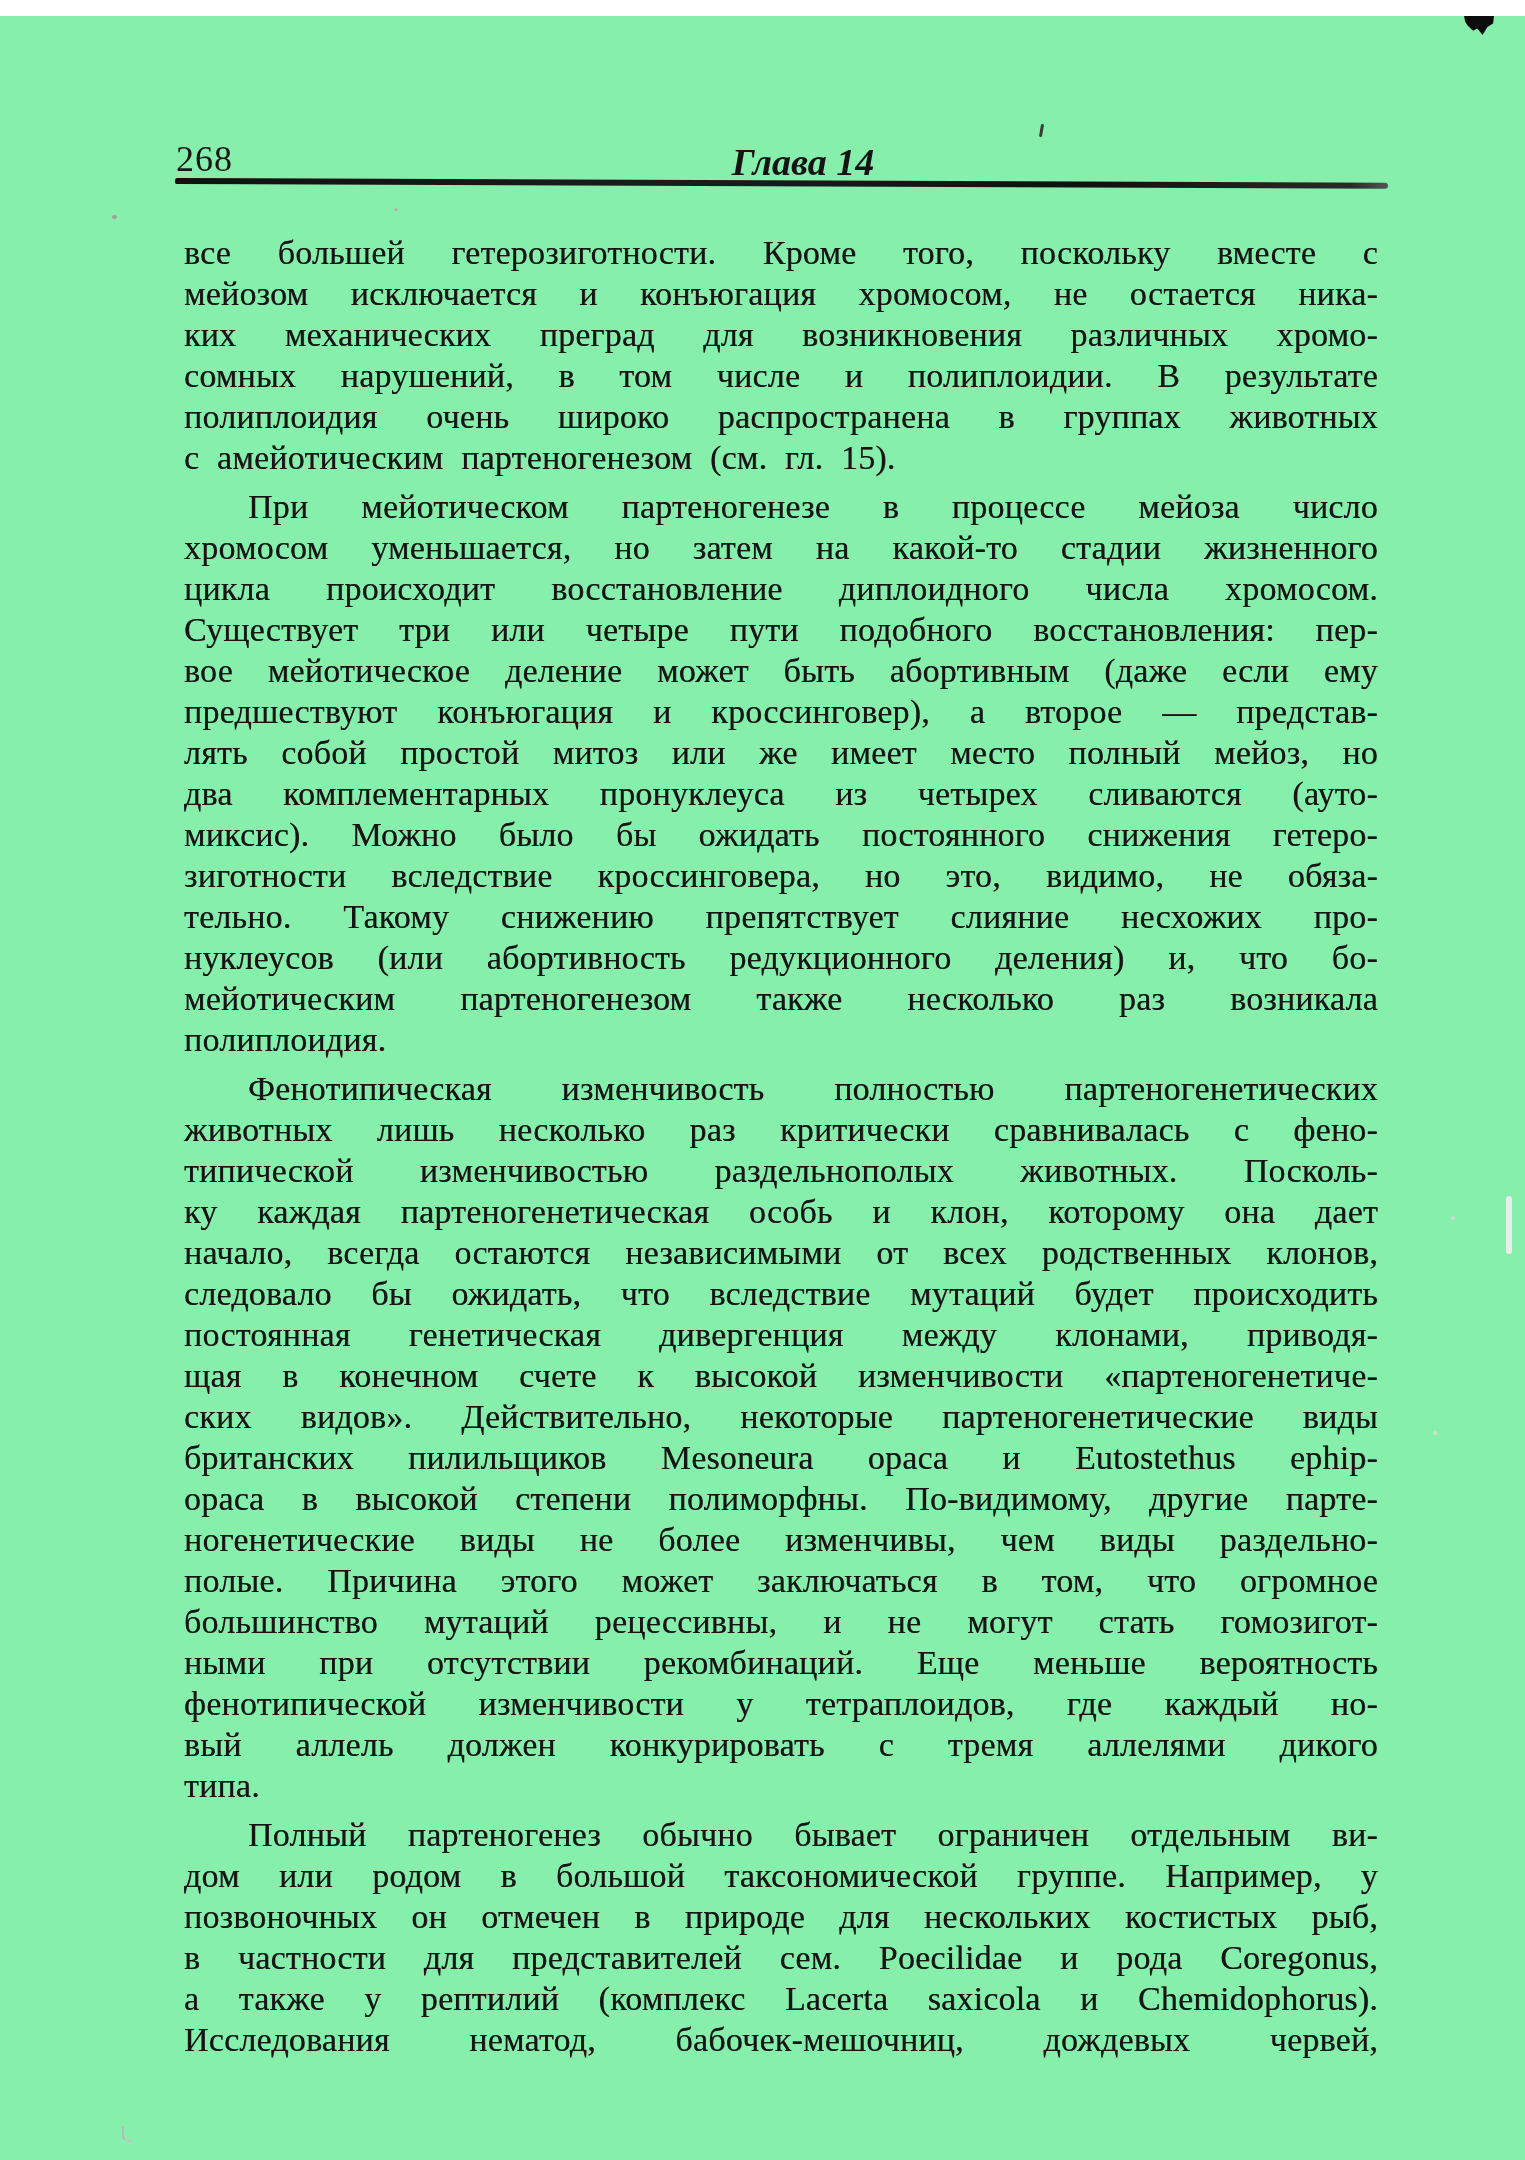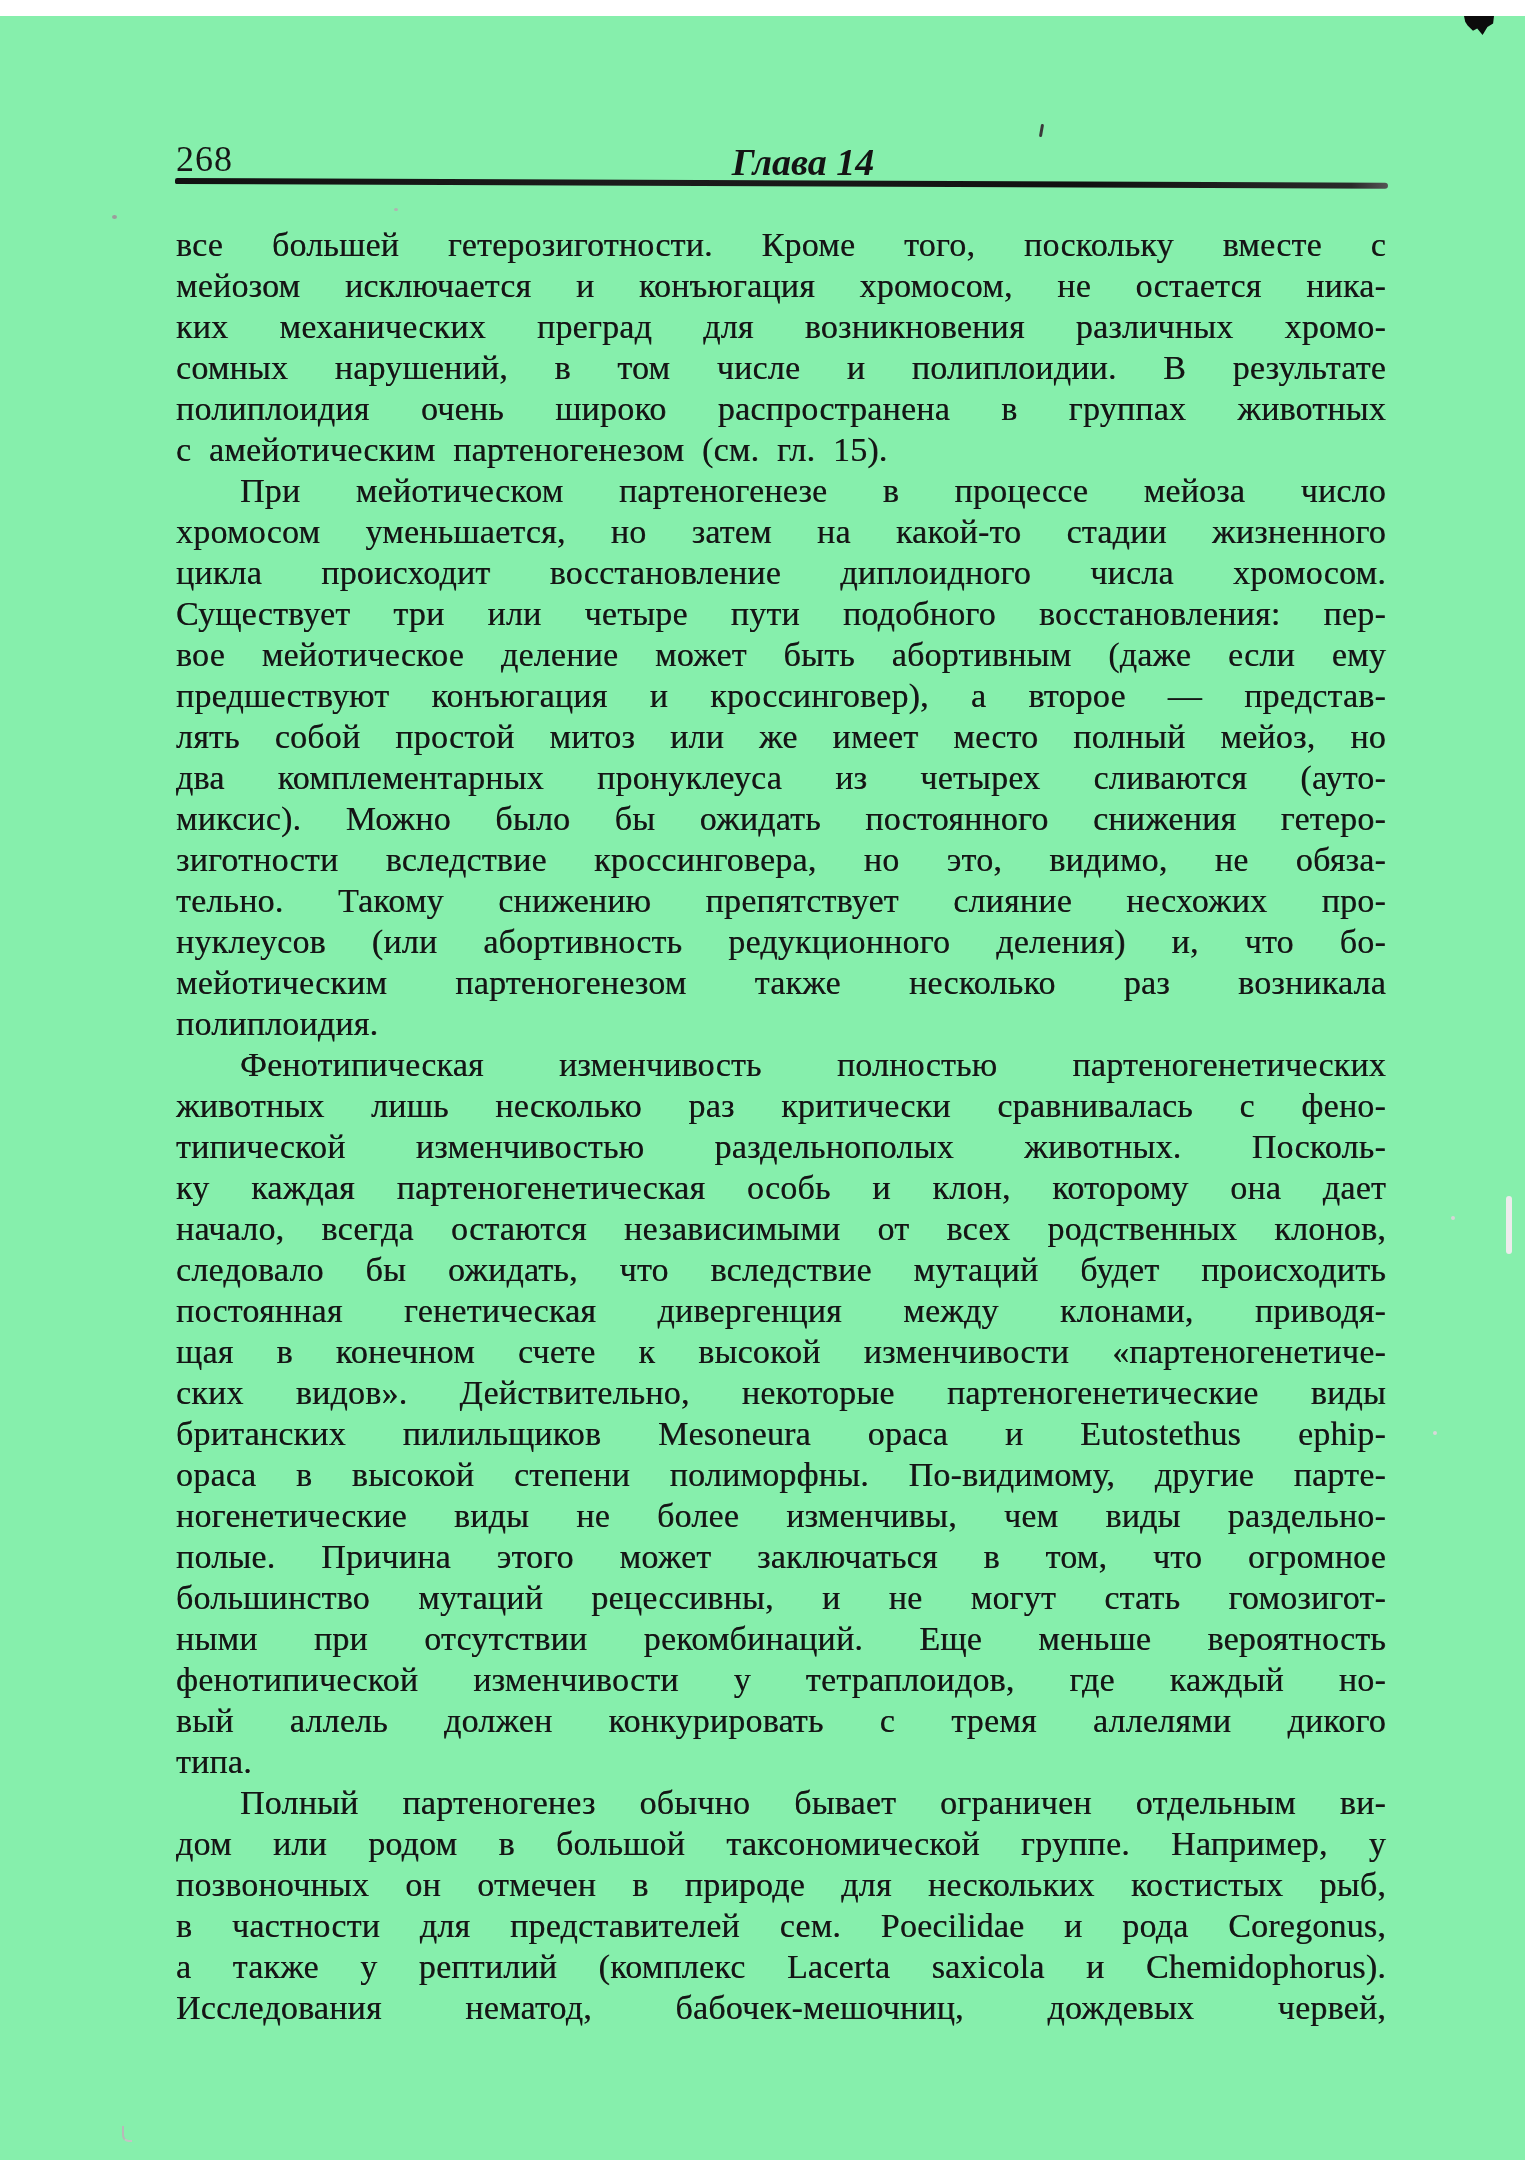--- a/index.html
+++ b/index.html
@@ -33,21 +33,21 @@
     background: linear-gradient(90deg, #111 0%, #1c1c1c 40%, #101010 75%, #2a2a2a 97%, #555 100%);
     border-radius: 3px 4px 4px 2px;
     transform: rotate(0.22deg);
     transform-origin: left center;
   }
   
   .text-block {
     position: absolute; left: 176px; top: 208px; width: 1210px;
     color: #151515;
   }
-  .para { margin: 0; padding: 0; }
+  .para { margin: 8px; padding: 0; }
   .line {
     height: 41px; line-height: 41px;
     font-size: 34px;
     letter-spacing: 0.2px;
     text-align: justify;
     text-align-last: justify;
     white-space: normal;
     overflow: visible;
     text-shadow: 0.35px 0 0 rgba(15,15,15,0.65);
   }

